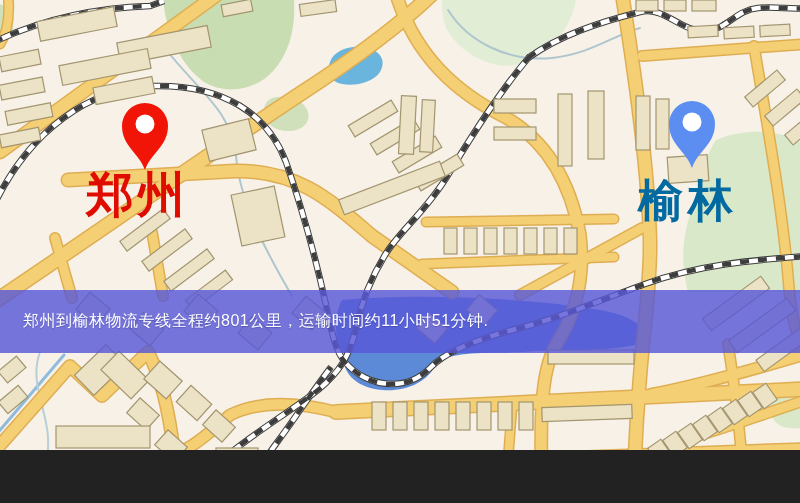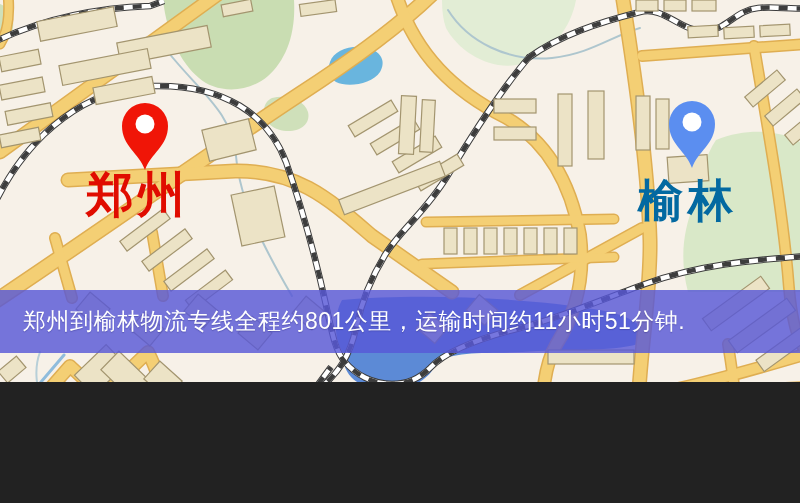--- a/index.html
+++ b/index.html
@@ -1,25 +1,25 @@
 <!DOCTYPE html>
 <html><head>
 <meta charset="utf-8">
 <style>
   html,body{margin:0;padding:0;background:#222;}
-  .stage{position:relative;width:800px;height:382px;overflow:hidden;background:#f7f1e8;
+  .stage{position:relative;width:800px;height:450px;overflow:hidden;background:#f7f1e8;
          font-family:"Liberation Sans",sans-serif;}
   .stage svg{position:absolute;left:0;top:0;display:block;}
   .citylabel{position:absolute;font-family:"DejaVu Serif",serif;font-weight:700;line-height:1;
              white-space:nowrap;}
   .citylabel.origin{left:86px;top:170px;font-size:48px;letter-spacing:3px;}
   .citylabel.dest{left:638px;top:178px;font-size:45px;letter-spacing:5px;}
   .banner{position:absolute;left:0;top:290px;width:800px;height:63px;display:flex;align-items:center;
           box-sizing:border-box;padding-left:23px;}
-  .banner span{font-size:23px;letter-spacing:0.5px;text-shadow:0 1px 1px rgba(40,40,120,0.35);}
+  .banner span{font-size:16px;letter-spacing:0.5px;text-shadow:0 1px 1px rgba(40,40,120,0.35);}
 </style>
 </head>
 <body>
 
 <div class="stage">
   <svg id="map-svg" width="800" height="503" viewBox="0 0 800 503">
     <g>
         <path d="M 163,0 L 294,0 C 296,34 286,60 268,76 C 246,95 214,92 199,78 C 180,62 167,34 163,0 Z" fill="#c9ddb2"></path>
         <path d="M 272,98 C 288,94 304,100 308,112 C 311,124 300,132 286,131 C 272,130 262,120 264,109 C 265,103 268,100 272,98 Z" fill="#cfe0ba"></path>
         <path d="M 716,140 C 748,127 783,131 800,142 L 800,292 L 688,292 C 679,258 684,228 694,204 C 700,178 706,154 716,140 Z" fill="#d9e8c8"></path>

